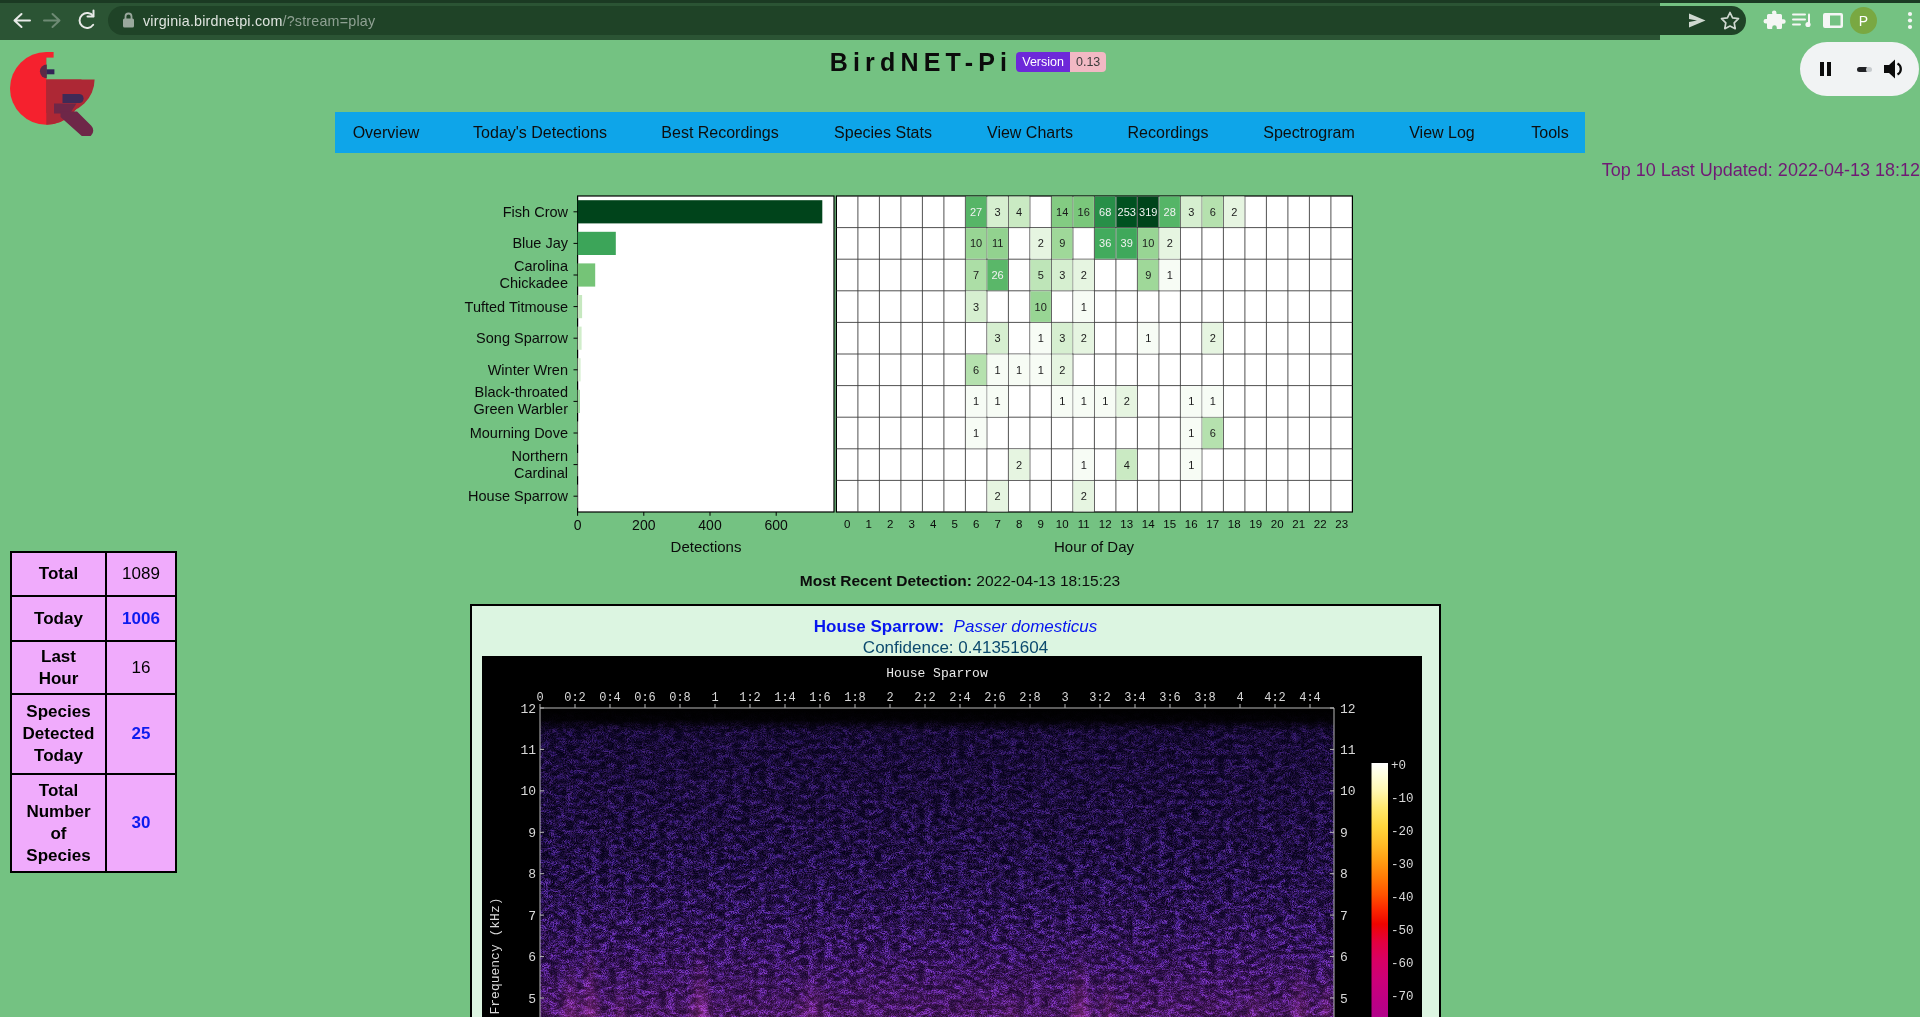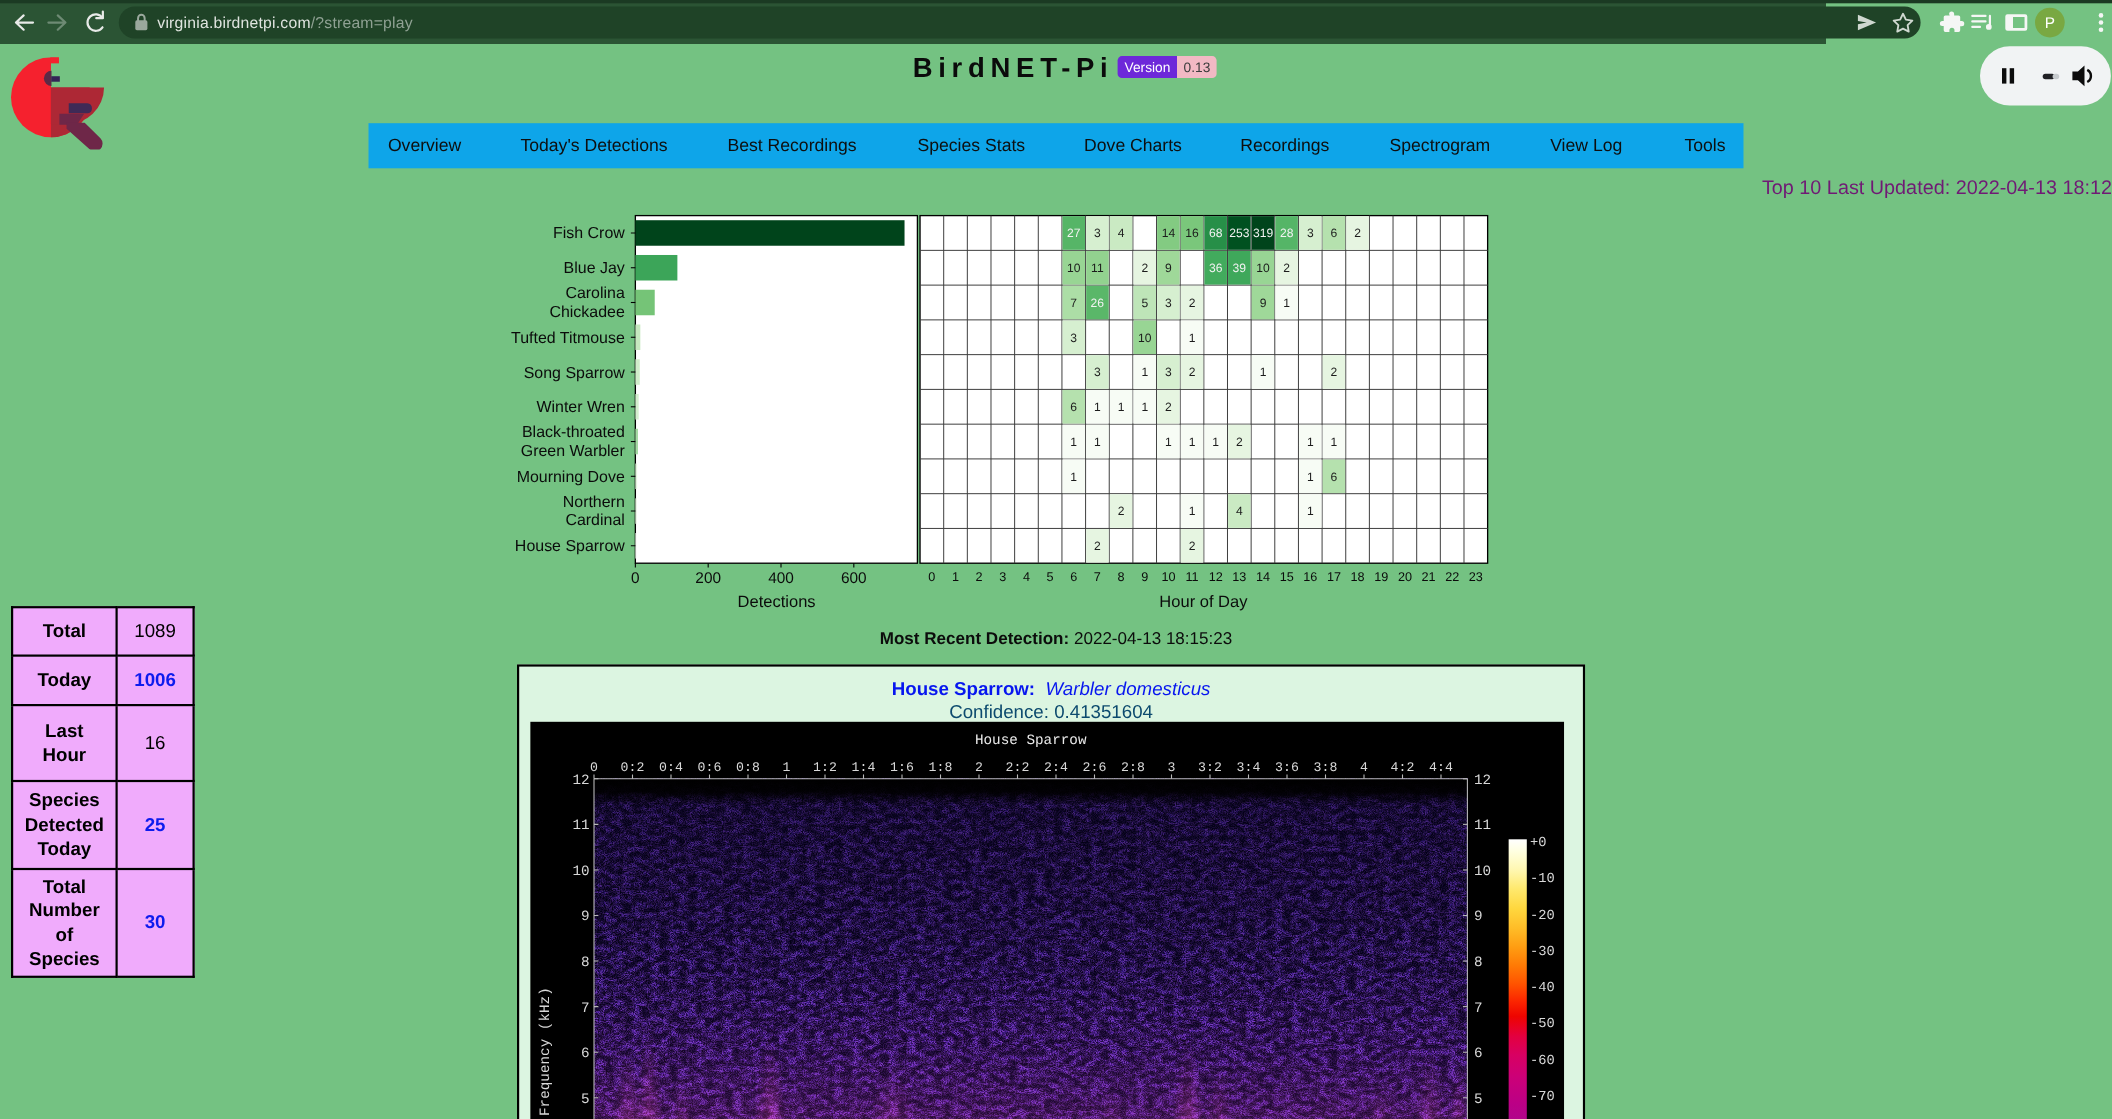--- a/index.html
+++ b/index.html
@@ -98,21 +98,21 @@
   <rect x="66" y="25" width="6" height="5" rx="2.5" fill="#c7cbce"></rect>
   <path d="M84 23 h5 l6-5.5 v19 l-6-5.5 h-5 z" fill="#0c0c0c"></path>
   <path d="M97.5 21.5 a6.2 6.2 0 0 1 0 11" stroke="#0c0c0c" stroke-width="2.2" fill="none"></path>
 </svg>
 
 <div id="nav">
   <span style="left:51px">Overview</span>
   <span style="left:205px">Today's Detections</span>
   <span style="left:385px">Best Recordings</span>
   <span style="left:548px">Species Stats</span>
-  <span style="left:695px">Dove Charts</span>
+  <span style="left:695px">View Charts</span>
   <span style="left:833px">Recordings</span>
   <span style="left:974px">Spectrogram</span>
   <span style="left:1107px">View Log</span>
   <span style="left:1215px">Tools</span>
 </div>
 
 <div id="h3top">Top 10 Last Updated: 2022-04-13 18:12</div>
 
 <svg id="chart" width="1000" height="380" viewBox="430 185 1000 380" style="position:absolute;left:430px;top:185px">
 <rect x="577.6" y="196.0" width="256.4" height="316.0" fill="#ffffff" stroke="#000" stroke-width="1.2"></rect>
@@ -347,39 +347,39 @@
 <table id="stats">
   <tbody>
       <tr style="height:44px">
         <td class="k">Total</td>
         <td class="v">1089</td>
       </tr>
   <tr style="height:45px">
         <td class="k">Today</td>
         <td class="v blue">1006</td>
       </tr>
-  <tr style="height:69px">
+  <tr style="height:53px">
         <td class="k">Last<br>Hour</td>
         <td class="v">16</td>
       </tr>
   <tr style="height:80px">
         <td class="k">Species<br>Detected<br>Today</td>
         <td class="v blue">25</td>
       </tr>
   <tr style="height:98px">
         <td class="k">Total<br>Number<br>of<br>Species</td>
         <td class="v blue">30</td>
       </tr>
 </tbody>
   </table>
 
 <div id="mostrecent"><b>Most Recent Detection:</b> 2022-04-13 18:15:23</div>
 
 <div id="detbox"></div>
-<div id="detline1"><b>House Sparrow:</b>&nbsp; <i>Warbler domesticus</i></div>
+<div id="detline1"><b>House Sparrow:</b>&nbsp; <i>Passer domesticus</i></div>
 <div id="detline2">Confidence: 0.41351604</div>
 
 <svg id="spec" width="940" height="362" viewBox="482 656 940 362" style="position:absolute;left:482px;top:656px">
 <defs>
 <filter id="nz" x="0" y="0" width="100%" height="100%">
 <feTurbulence type="fractalNoise" baseFrequency="0.95 1.05" numOctaves="2" seed="7" result="t"></feTurbulence>
 <feColorMatrix in="t" type="matrix" values="0 0 0 0 0  0 0 0 0 0  0 0 0 0 0  2.6 2.6 2.6 0 -3.55" result="a"></feColorMatrix>
 <feFlood flood-color="#7438cc" result="c"></feFlood>
 <feComposite in="c" in2="a" operator="in"></feComposite>
 </filter>

